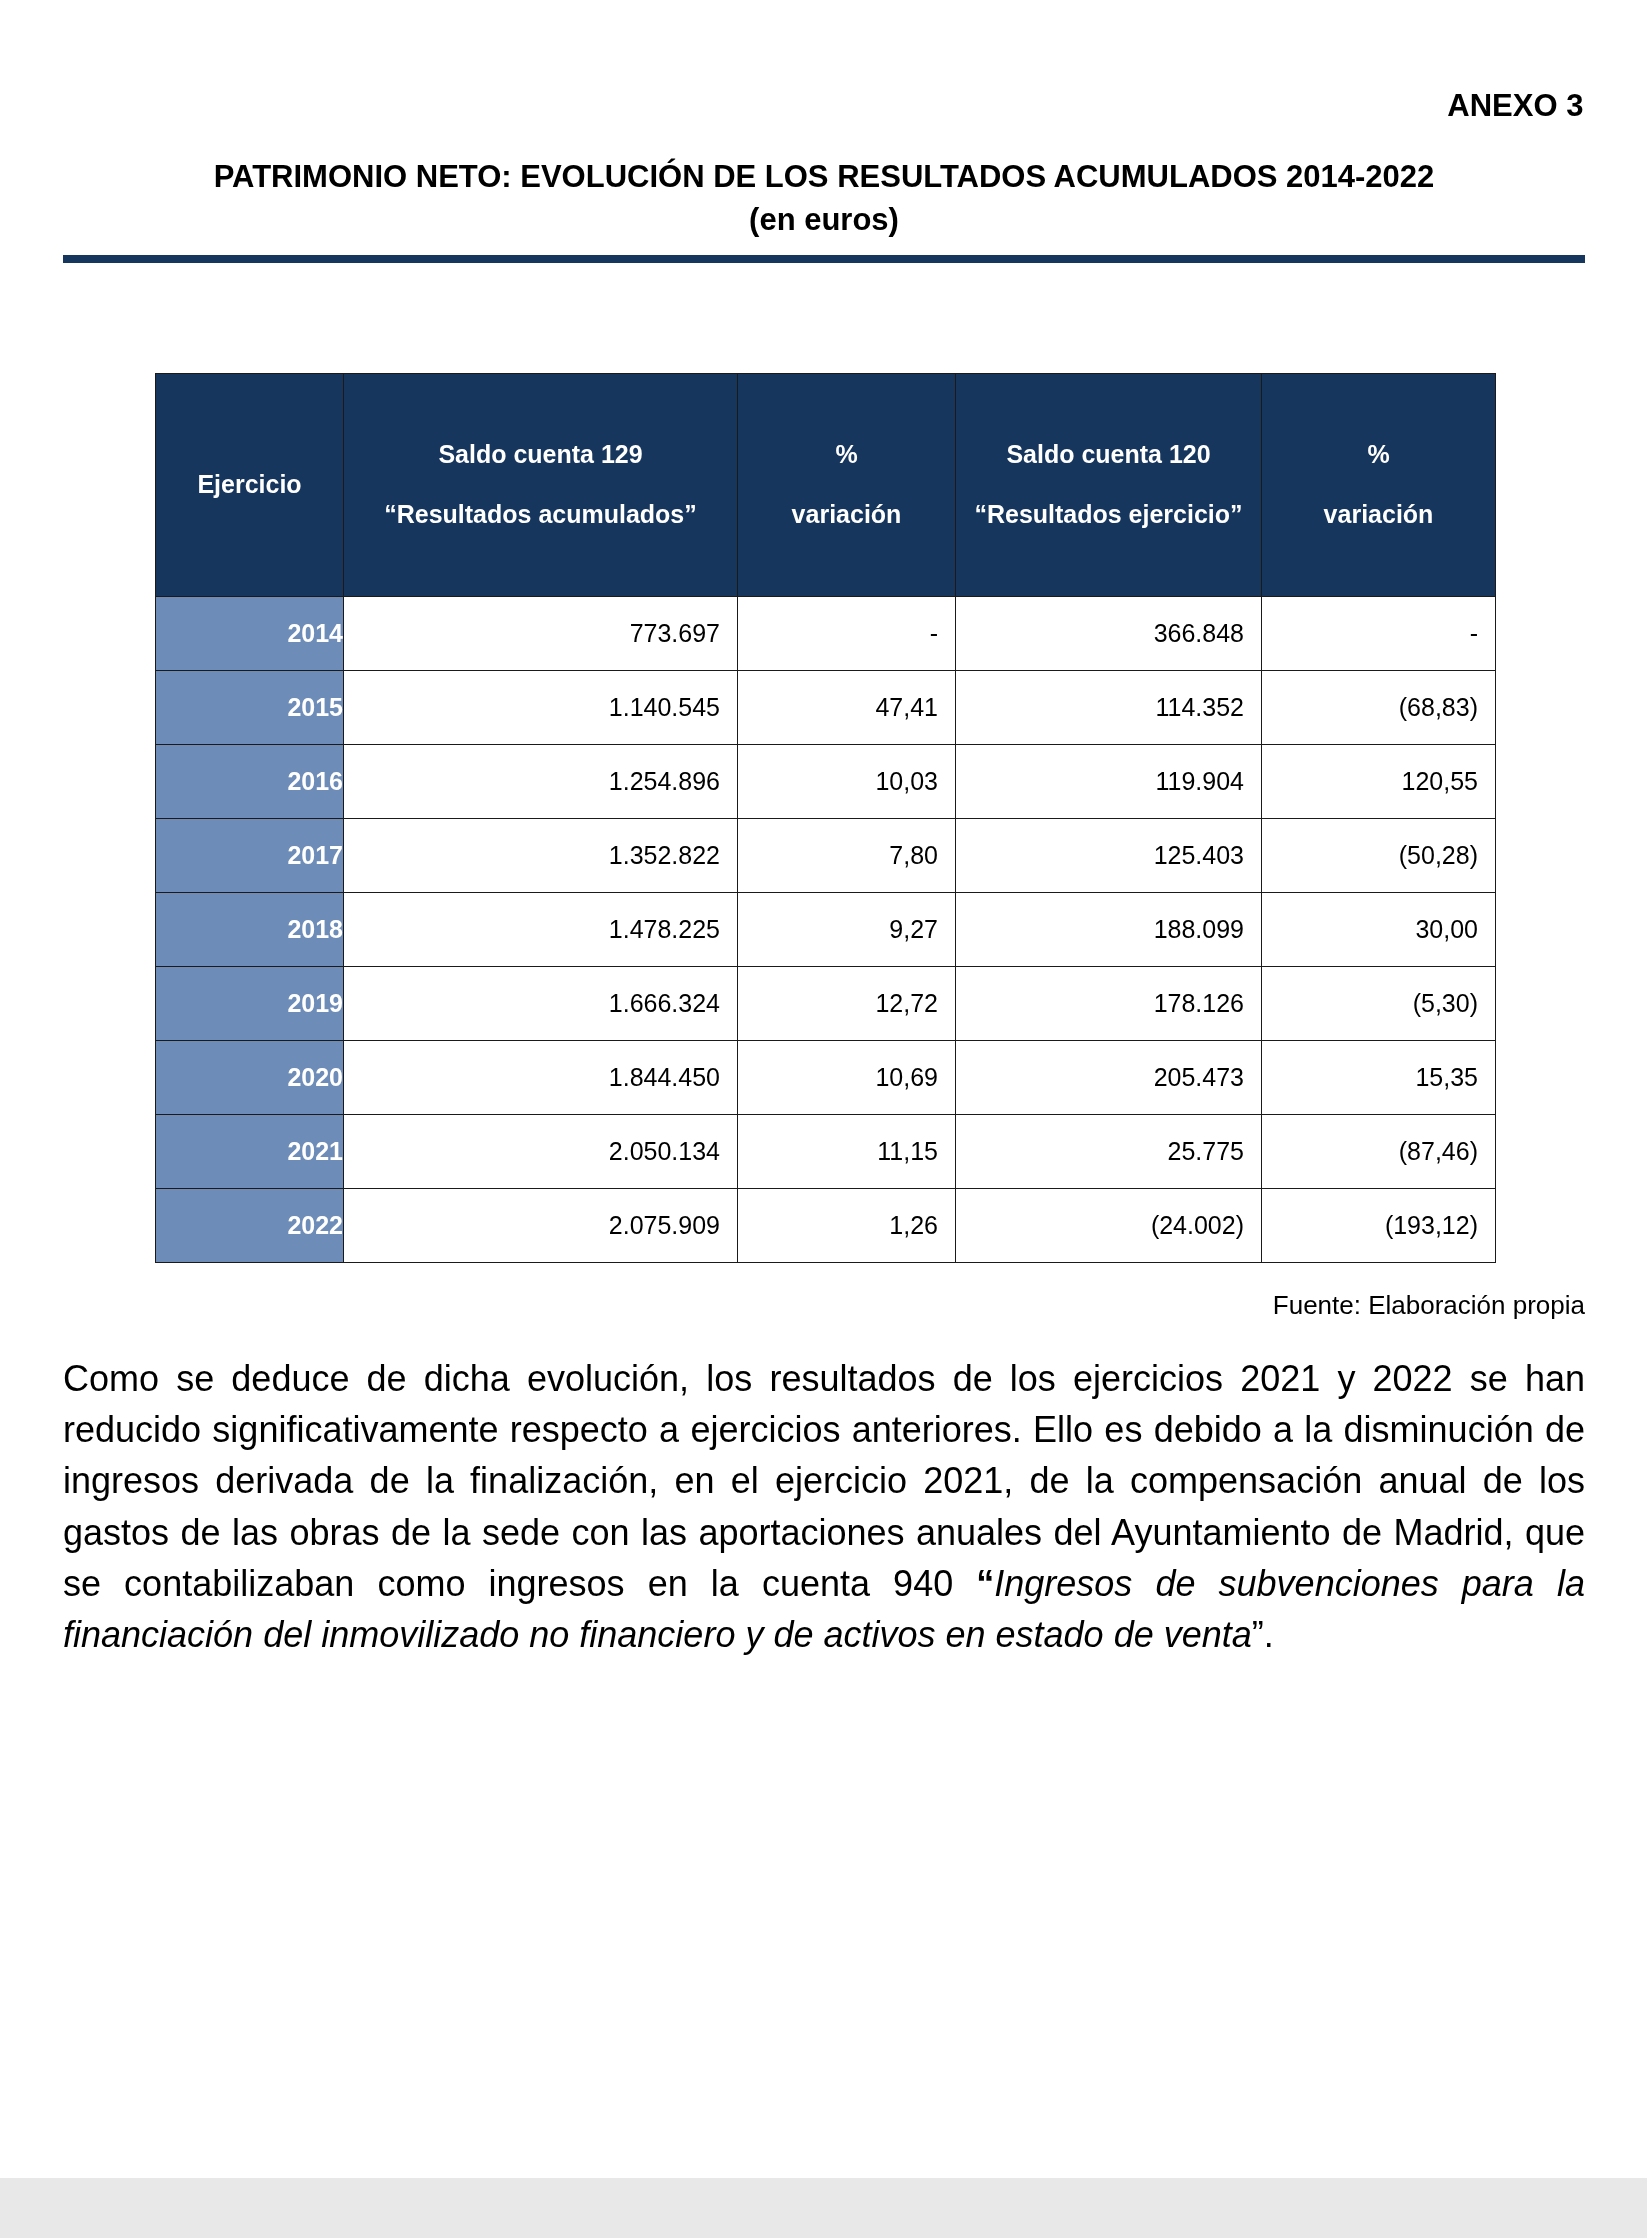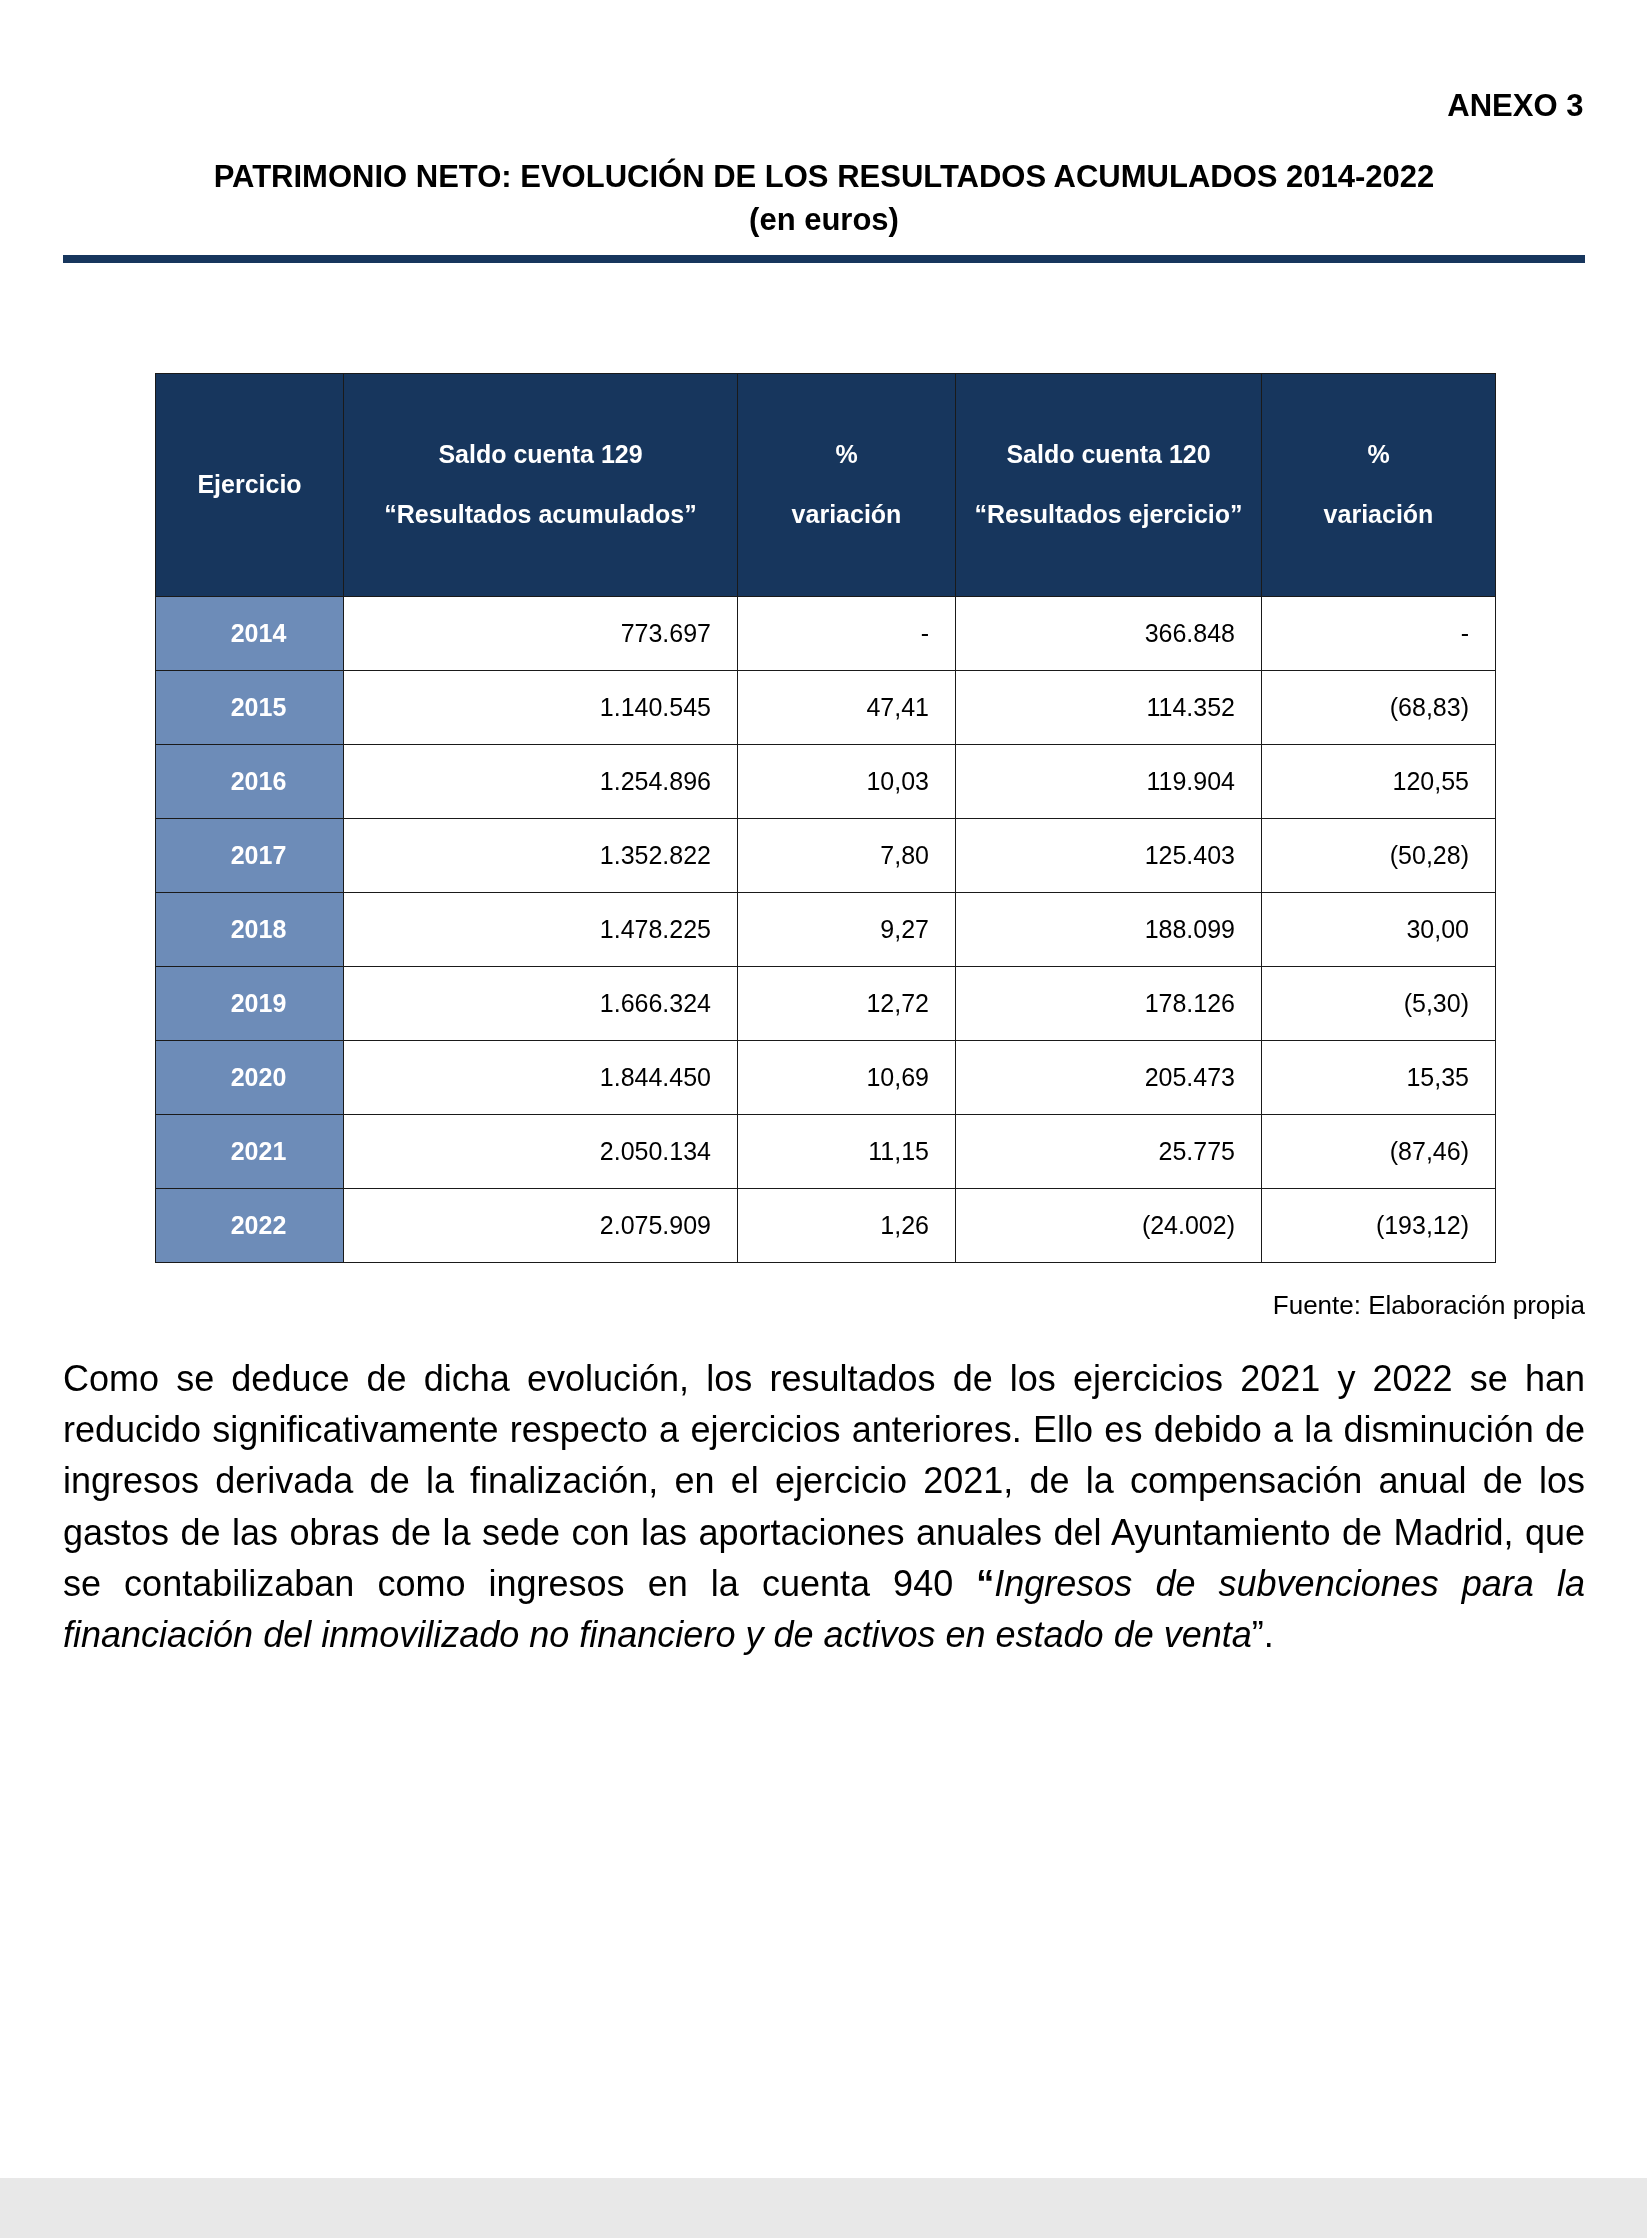--- a/index.html
+++ b/index.html
@@ -56,27 +56,27 @@
     height:222px;
     vertical-align:middle;
     text-align:center;
   }
   .hstack{display:flex;flex-direction:column;justify-content:center;gap:31px;}
   .tbl tbody td{height:73px;vertical-align:middle;}
   td.year{
     background:#6D8CB8;
     color:#ffffff;
     font-weight:bold;
-    text-align:center;
+    text-align:right;
     padding-left:18px;
   }
   td.num{
     background:#ffffff;
     text-align:right;
-    padding-right:26px;
+    padding-right:17px;
   }
 
   .source{
     margin:27.4px 0 0 92px;
     font-size:26px;
     text-align:right;
   }
 
   .body-text{
     margin-top:32px;

